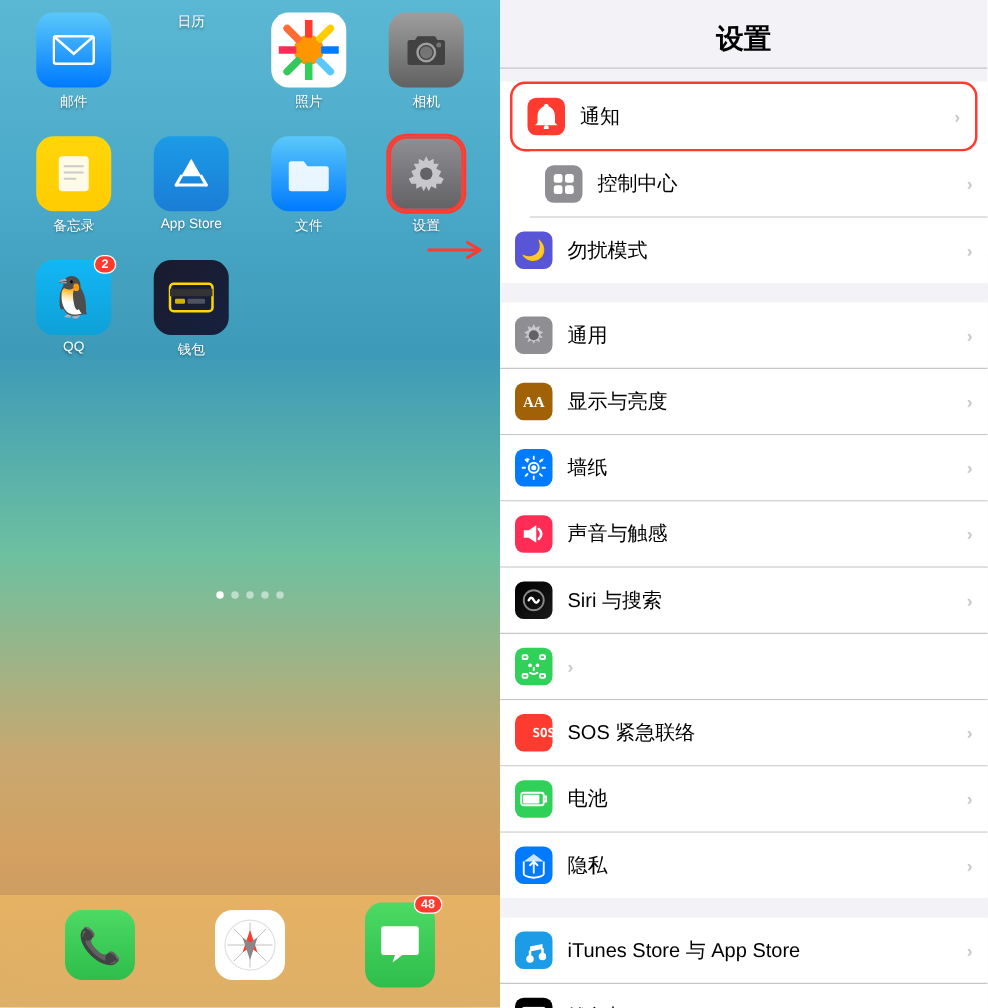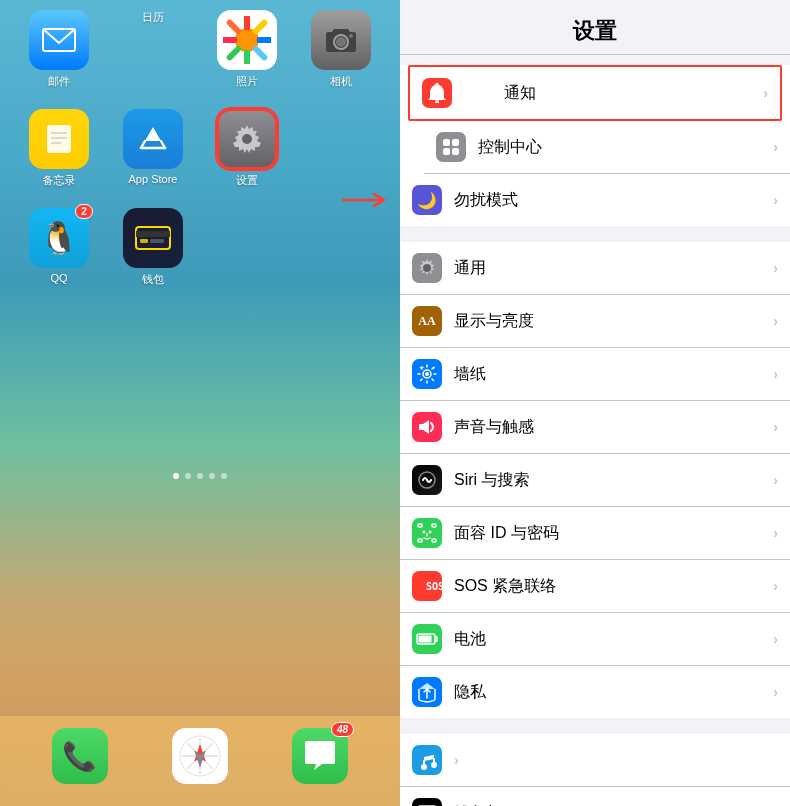--- a/index.html
+++ b/index.html
@@ -286,20 +286,28 @@
           <path d="M10 20 L14 27 L22 27 L26 20" fill="none" stroke="white" stroke-width="0"></path>
           <line x1="6" y1="27" x2="30" y2="27" stroke="white" stroke-width="2.5" stroke-linecap="round"></line>
           <path d="M10 20 L6 27" stroke="white" stroke-width="2.5" stroke-linecap="round" fill="none"></path>
           <path d="M26 20 L30 27" stroke="white" stroke-width="2.5" stroke-linecap="round" fill="none"></path>
           <path d="M14 20 L18 13 L22 20" fill="none" stroke="white" stroke-width="0"></path>
         </svg>
       </div>
       <span class="app-label">App Store</span>
     </div>
 
+    <div class="app-icon-wrap">
+      <div class="app-icon" style="background:linear-gradient(180deg,#5ac8fa,#007aff);">
+        <svg width="36" height="32" viewBox="0 0 36 32">
+          <path d="M2 8 Q2 6 4 6 L14 6 L17 10 L32 10 Q34 10 34 12 L34 28 Q34 30 32 30 L4 30 Q2 30 2 28 Z" fill="white" opacity="0.9"></path>
+        </svg>
+      </div>
+      <span class="app-label">文件</span>
+    </div>
 
     <div class="app-icon-wrap">
       <div class="app-icon icon-settings" style="background:linear-gradient(180deg,#8e8e93,#636366);border:2.5px solid #ff3b30;">
         <svg width="32" height="32" viewBox="0 0 32 32">
           <circle cx="16" cy="16" r="5" fill="#c7c7cc"></circle>
           <path d="M16 2 L18 6 L22 4 L22 8 L26 8 L24 12 L28 14 L26 18 L30 20 L28 24 L24 24 L24 28 L20 26 L18 30 L16 26 L14 30 L12 26 L8 28 L8 24 L4 24 L2 20 L6 18 L4 14 L8 12 L6 8 L10 8 L10 4 L14 6 Z" fill="#c7c7cc"></path>
           <circle cx="16" cy="16" r="5" fill="#636366"></circle>
         </svg>
       </div>
       <span class="app-label">设置</span>
@@ -358,21 +366,21 @@
           <line x1="4" y1="22" x2="40" y2="22" stroke="#c0c0c0" stroke-width="0.8"></line>
           <line x1="9" y1="9" x2="35" y2="35" stroke="#c0c0c0" stroke-width="0.8"></line>
           <line x1="35" y1="9" x2="9" y2="35" stroke="#c0c0c0" stroke-width="0.8"></line>
           <polygon points="22,10 28,28 22,24 16,28" fill="#ff3b30"></polygon>
           <polygon points="22,34 16,16 22,20 28,16" fill="#888"></polygon>
         </svg>
       </div>
     </div>
 
     <div class="app-icon-wrap">
-      <div class="app-icon" style="background:linear-gradient(180deg,#4cd964,#2fbe4b);width:56px;height:56px;position:relative;font-style:italic;">
+      <div class="app-icon" style="background:linear-gradient(180deg,#4cd964,#2fbe4b);width:56px;height:68px;position:relative;">
         <svg width="36" height="32" viewBox="0 0 36 32">
           <path d="M3 3 Q3 1 5 1 L31 1 Q33 1 33 3 L33 22 Q33 24 31 24 L20 24 L12 30 L14 24 L5 24 Q3 24 3 22 Z" fill="white"></path>
         </svg>
         <span class="badge" style="top:-6px;right:-6px;font-size:10px;">48</span>
       </div>
     </div>
   </div>
 
   <div style="position:absolute;top:190px;right:8px;z-index:10;">
     <svg width="50" height="20" viewBox="0 0 50 20">
@@ -381,21 +389,21 @@
   </div>
 </div>
 
 <div class="settings-panel">
   <div class="settings-header">设置</div>
 
   <div class="settings-list">
 
     <div class="settings-group">
 
-      <div style="display:flex;align-items:center;padding:11px 12px;background:white;border:2px solid #ff3b30;border-radius:2px;margin:10px 8px 0;position:relative;gap:40px;">
+      <div style="display:flex;align-items:center;padding:11px 12px;background:white;border:2px solid #ff3b30;border-radius:12px;margin:10px 8px 0;position:relative;">
         <div class="row-icon ic-notification">
           <svg width="18" height="20" viewBox="0 0 18 20">
             <path d="M9 0 C9 0 7 0 7 2 C4 3 2 6 2 10 L2 15 L0 17 L18 17 L16 15 L16 10 C16 6 14 3 11 2 C11 0 9 0 9 0Z" fill="white"></path>
             <circle cx="9" cy="19" r="2" fill="white"></circle>
           </svg>
         </div>
         <span class="row-label">通知</span>
         <span class="row-chevron">›</span>
       </div>
 
@@ -487,21 +495,20 @@
             <rect x="1" y="1" width="4" height="3" rx="1" fill="none" stroke="white" stroke-width="1.5"></rect>
             <rect x="15" y="1" width="4" height="3" rx="1" fill="none" stroke="white" stroke-width="1.5"></rect>
             <rect x="1" y="16" width="4" height="3" rx="1" fill="none" stroke="white" stroke-width="1.5"></rect>
             <rect x="15" y="16" width="4" height="3" rx="1" fill="none" stroke="white" stroke-width="1.5"></rect>
             <circle cx="7" cy="9" r="1.5" fill="white"></circle>
             <circle cx="13" cy="9" r="1.5" fill="white"></circle>
             <path d="M10 11 L10 13" stroke="white" stroke-width="1.5" stroke-linecap="round"></path>
             <path d="M7 15 Q10 17 13 15" stroke="white" stroke-width="1.5" fill="none" stroke-linecap="round"></path>
           </svg>
         </div>
-        <span class="row-label">面容 ID 与密码</span>
         <span class="row-chevron">›</span>
       </div>
 
       <div class="settings-row">
         <div class="row-icon" style="background:#ff3b30;font-size:10px;font-weight:800;color:white;font-family:monospace;letter-spacing:-0.5px;">
           <span style="font-size:10px;font-weight:800;color:white;letter-spacing:0;padding-left:16px;">SOS</span>
         </div>
         <span class="row-label">SOS 紧急联络</span>
         <span class="row-chevron">›</span>
       </div>
@@ -539,20 +546,21 @@
         <div class="row-icon" style="background:#1c9be6;">
           <svg width="20" height="22" viewBox="0 0 20 22">
             <path d="M7 16 L7 8 L17 6 L17 14" stroke="none" fill="none"></path>
             <path d="M7 8 L17 6 L17 10 L7 12 Z" fill="white"></path>
             <line x1="7" y1="12" x2="7" y2="18" stroke="white" stroke-width="2" stroke-linecap="round"></line>
             <line x1="17" y1="10" x2="17" y2="16" stroke="white" stroke-width="2" stroke-linecap="round"></line>
             <circle cx="7" cy="18" r="3" fill="white"></circle>
             <circle cx="17" cy="16" r="3" fill="white"></circle>
           </svg>
         </div>
+        <span class="row-label">iTunes Store 与 App Store</span>
         <span class="row-chevron">›</span>
       </div>
 
       <div class="settings-row">
         <div class="row-icon" style="background:#000;">
           <svg width="20" height="16" viewBox="0 0 20 16">
             <rect x="1" y="1" width="18" height="14" rx="2" fill="none" stroke="white" stroke-width="1.5"></rect>
             <rect x="1" y="5" width="18" height="4" fill="#333"></rect>
             <rect x="3" y="11" width="5" height="2" rx="0.5" fill="white" opacity="0.7"></rect>
           </svg>

